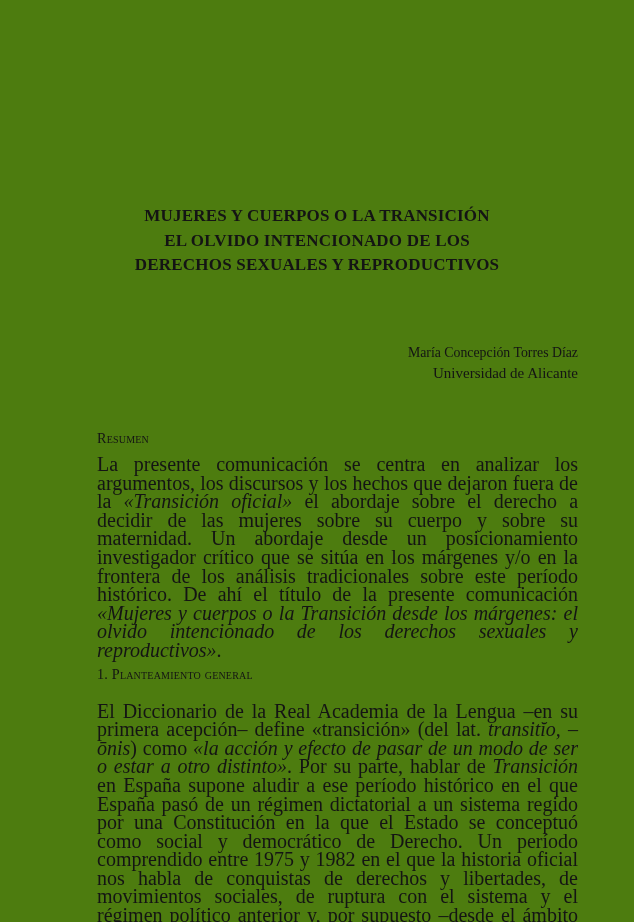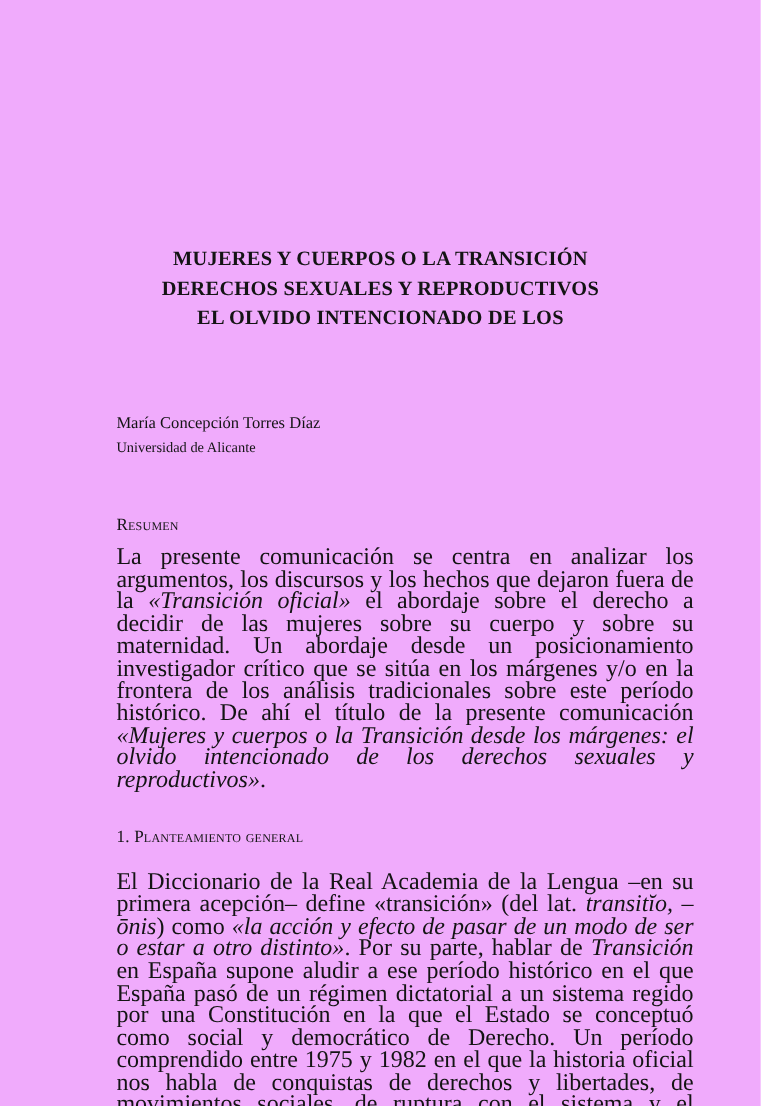--- a/index.html
+++ b/index.html
@@ -4,21 +4,21 @@
 <style>
   html, body {
     margin: 0;
     padding: 0;
     background: #ffffff;
   }
   .page {
     position: relative;
     width: 634px;
     height: 922px;
-    background: #f0abfc;
+    background: #4d7c0f;
     color: #141414;
     font-family: "Liberation Serif", "DejaVu Serif", serif;
     box-sizing: border-box;
     overflow: hidden;
   }
   .content {
     position: absolute;
     left: 97px;
     width: 481px;
     top: 0;
@@ -30,62 +30,63 @@
     line-height: 24.5px;
     font-weight: bold;
     letter-spacing: 0.2px;
   }
   .title .tl { display: block; }
   .byline {
     position: absolute;
     left: 97px;
     width: 481px;
     top: 344px;
+    text-align: right;
   }
   .author {
     font-size: 13.8px;
     line-height: 18px;
   }
   .affiliation {
-    font-size: 12px;
+    font-size: 15px;
     line-height: 16px;
     margin-top: 3px;
   }
   .sc-heading {
     font-variant: small-caps;
     font-weight: normal;
     font-size: 14.2px;
     line-height: 17px;
     margin: 0;
     letter-spacing: 0.2px;
   }
   .abstract-heading { }
-  .section-heading { margin-top: 30px; }
+  .section-heading { margin-top: 6px; }
   .par {
     margin: 8px 0 0 0;
     font-size: 20px;
     line-height: 18.6px;
     text-align: justify;
     hyphens: none;
     -webkit-hyphens: none;
   }
   .par.justify-last { text-align-last: justify; }
   .par .it { font-style: italic; }
   .flow-abstract { margin-top: 430px; }
   .par-body { margin-top: 19px; }
 </style>
 </head>
 <body>
 
 <div class="page">
 
   <h1 class="title">
     <span class="tl">MUJERES Y CUERPOS O LA TRANSICIÓN</span>
+    <span class="tl">EL OLVIDO INTENCIONADO DE LOS</span>
     <span class="tl">DERECHOS SEXUALES Y REPRODUCTIVOS</span>
-    <span class="tl">EL OLVIDO INTENCIONADO DE LOS</span>
   </h1>
 
   <div class="byline">
     <div class="author">María Concepción Torres Díaz</div>
     <div class="affiliation">Universidad de Alicante</div>
   </div>
 
   <div class="content flow-abstract">
     <h2 class="sc-heading abstract-heading">Resumen</h2>
     <p class="par"><span>La presente comunicación se centra en analizar los argumentos, los discursos y los hechos que dejaron fuera de la </span><span class="it">«Transición oficial»</span><span> el abordaje sobre el derecho a decidir de las mujeres sobre su cuerpo y sobre su maternidad. Un abordaje desde un posicionamiento investigador crítico que se sitúa en los márgenes y/o en la frontera de los análisis tradicionales sobre este período histórico. De ahí el título de la presente comunicación </span><span class="it">«Mujeres y cuerpos o la Transición desde los márgenes: el olvido intencionado de los derechos sexuales y reproductivos»</span><span>.</span></p>

